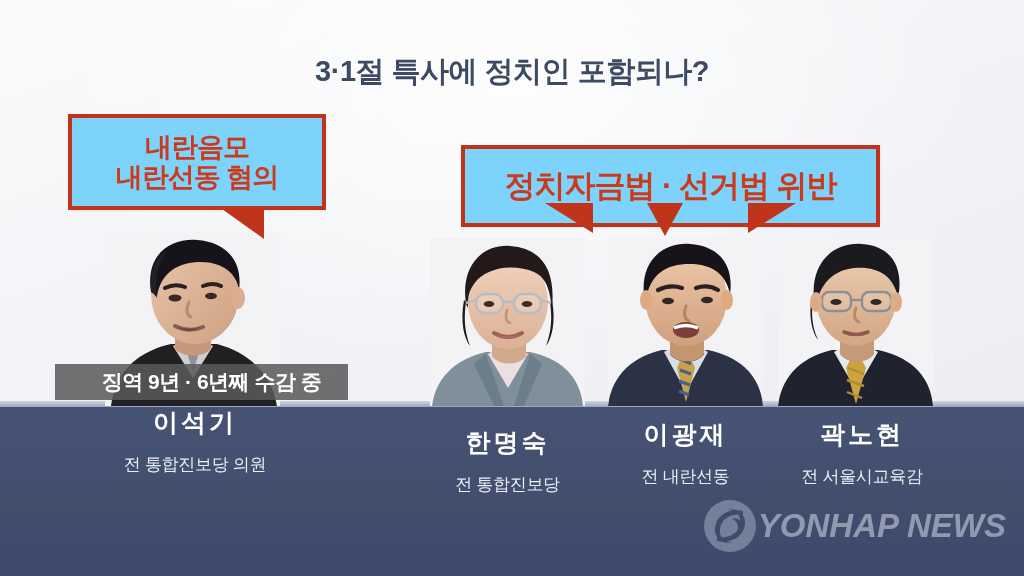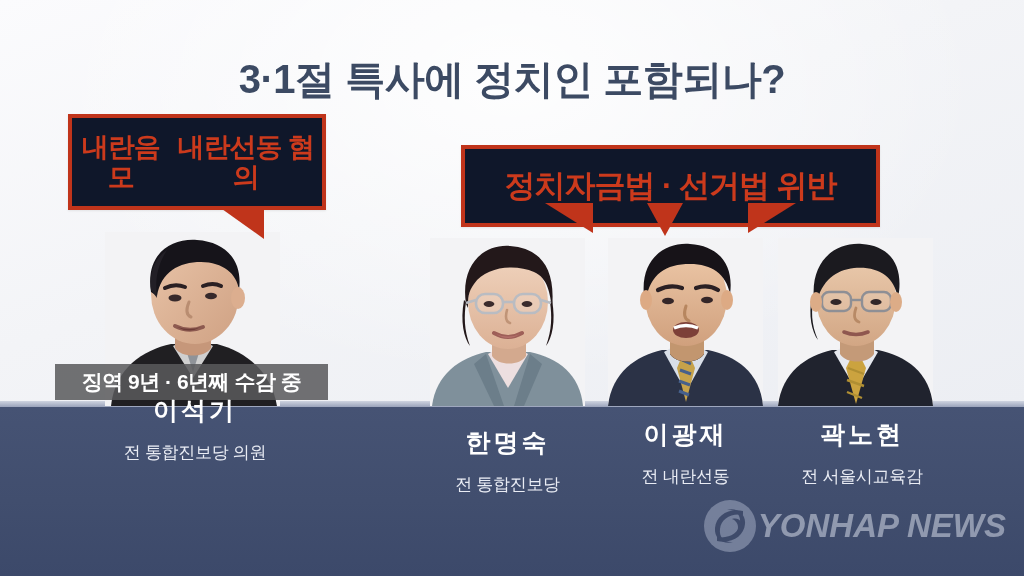--- a/index.html
+++ b/index.html
@@ -42,35 +42,35 @@
     background: #414e6e;
     background: linear-gradient(180deg, #465374 0%, #414e6e 55%, #3c496a 100%);
   }
 
   
   .headline {
     position: absolute;
     left: 0; top: 52px;
     width: 1024px;
     text-align: center;
-    font-size: 40px;
+    font-size: 29px;
     font-weight: 700;
     letter-spacing: -0.5px;
     color: #3c4a63;
     white-space: nowrap;
   }
 
   
   .callout {
     position: absolute;
     box-sizing: border-box;
-    background: #0f172a;
+    background: #7dd3fc;
     border: 4px solid #c0341b;
     display: flex;
-    flex-direction: row;
+    flex-direction: column;
     align-items: center;
     justify-content: center;
     color: #cc3a1c;
     font-weight: 800;
     line-height: 1.12;
     letter-spacing: -1px;
     text-align: center;
     box-shadow: 0 1px 2px rgba(0,0,0,.08);
   }
   .callout.left {
@@ -129,20 +129,21 @@
     width: 273px; height: 36px;
     background: rgba(90,90,92,.86);
     color: #ffffff;
     font-size: 21px;
     font-weight: 700;
     letter-spacing: -0.5px;
     display: flex;
     align-items: center;
     justify-content: center;
     white-space: nowrap;
+    padding-left: 20px;
   }
 
   
   .person-label {
     position: absolute;
     text-align: center;
     color: #ffffff;
     white-space: nowrap;
   }
   .person-label .pname {
@@ -377,21 +378,21 @@
 
   <div class="callout right">
     <span class="line">정치자금법 · 선거법 위반</span>
   </div>
   <div class="tail tail-r1"></div>
   <div class="tail tail-r2"></div>
   <div class="tail tail-r3"></div>
 
   <div class="sentence-strip">징역 9년 · 6년째 수감 중</div>
 
-  <div class="person-label" style="left:110px; top:396px; width:170px;">
+  <div class="person-label" style="left:110px; top:408px; width:170px;">
     <span class="pname">이석기</span>
     <span class="ptitle">전 통합진보당 의원</span>
   </div>
 
   <div class="person-label" style="left:420px; top:428px; width:175px;">
     <span class="pname">한명숙</span>
     <span class="ptitle">전 통합진보당</span>
   </div>
 
   <div class="person-label" style="left:598px; top:420px; width:175px;">

